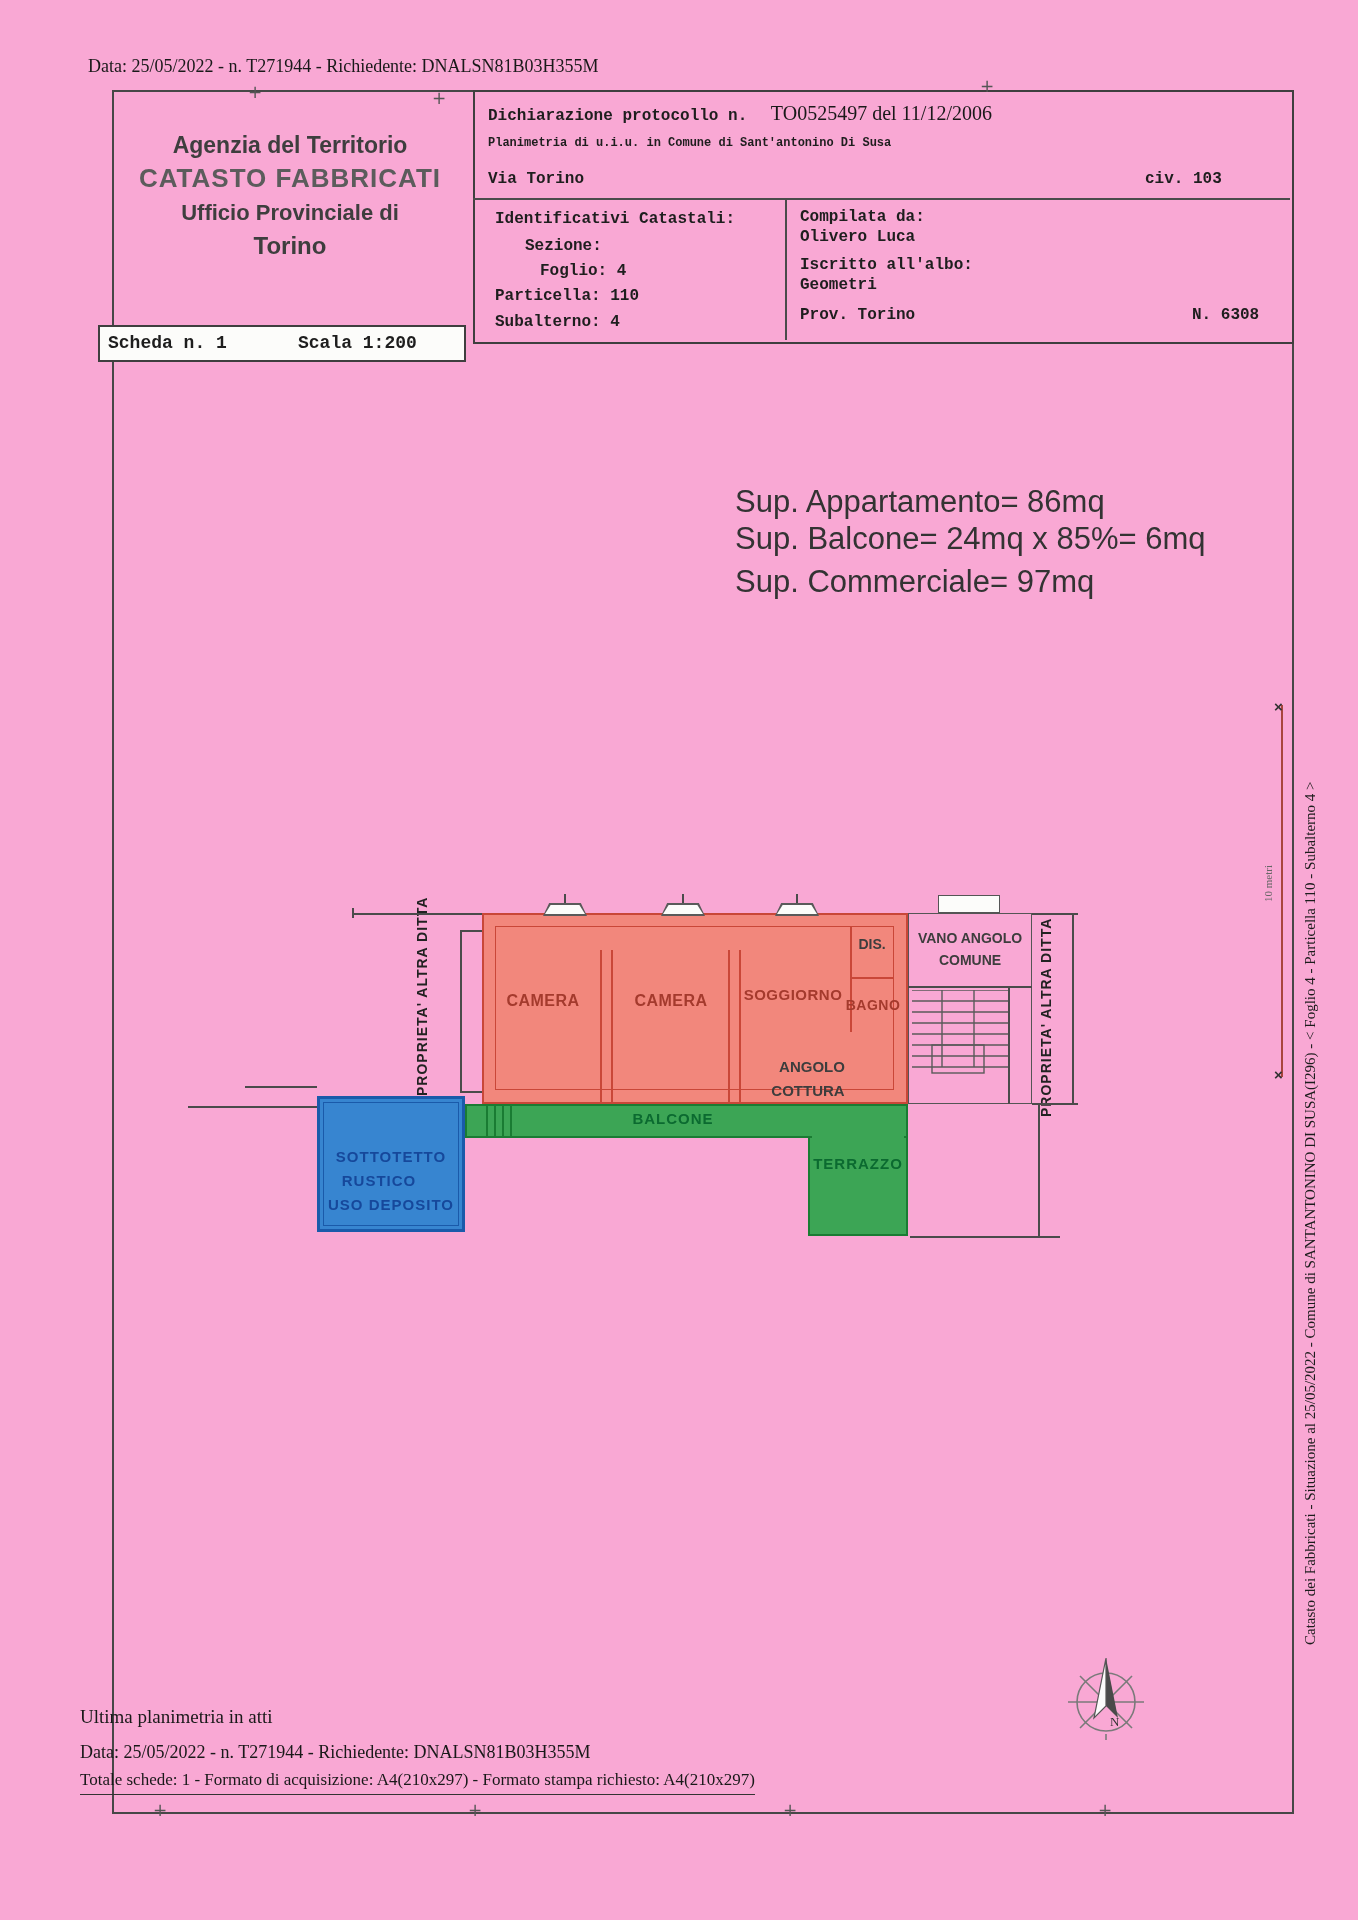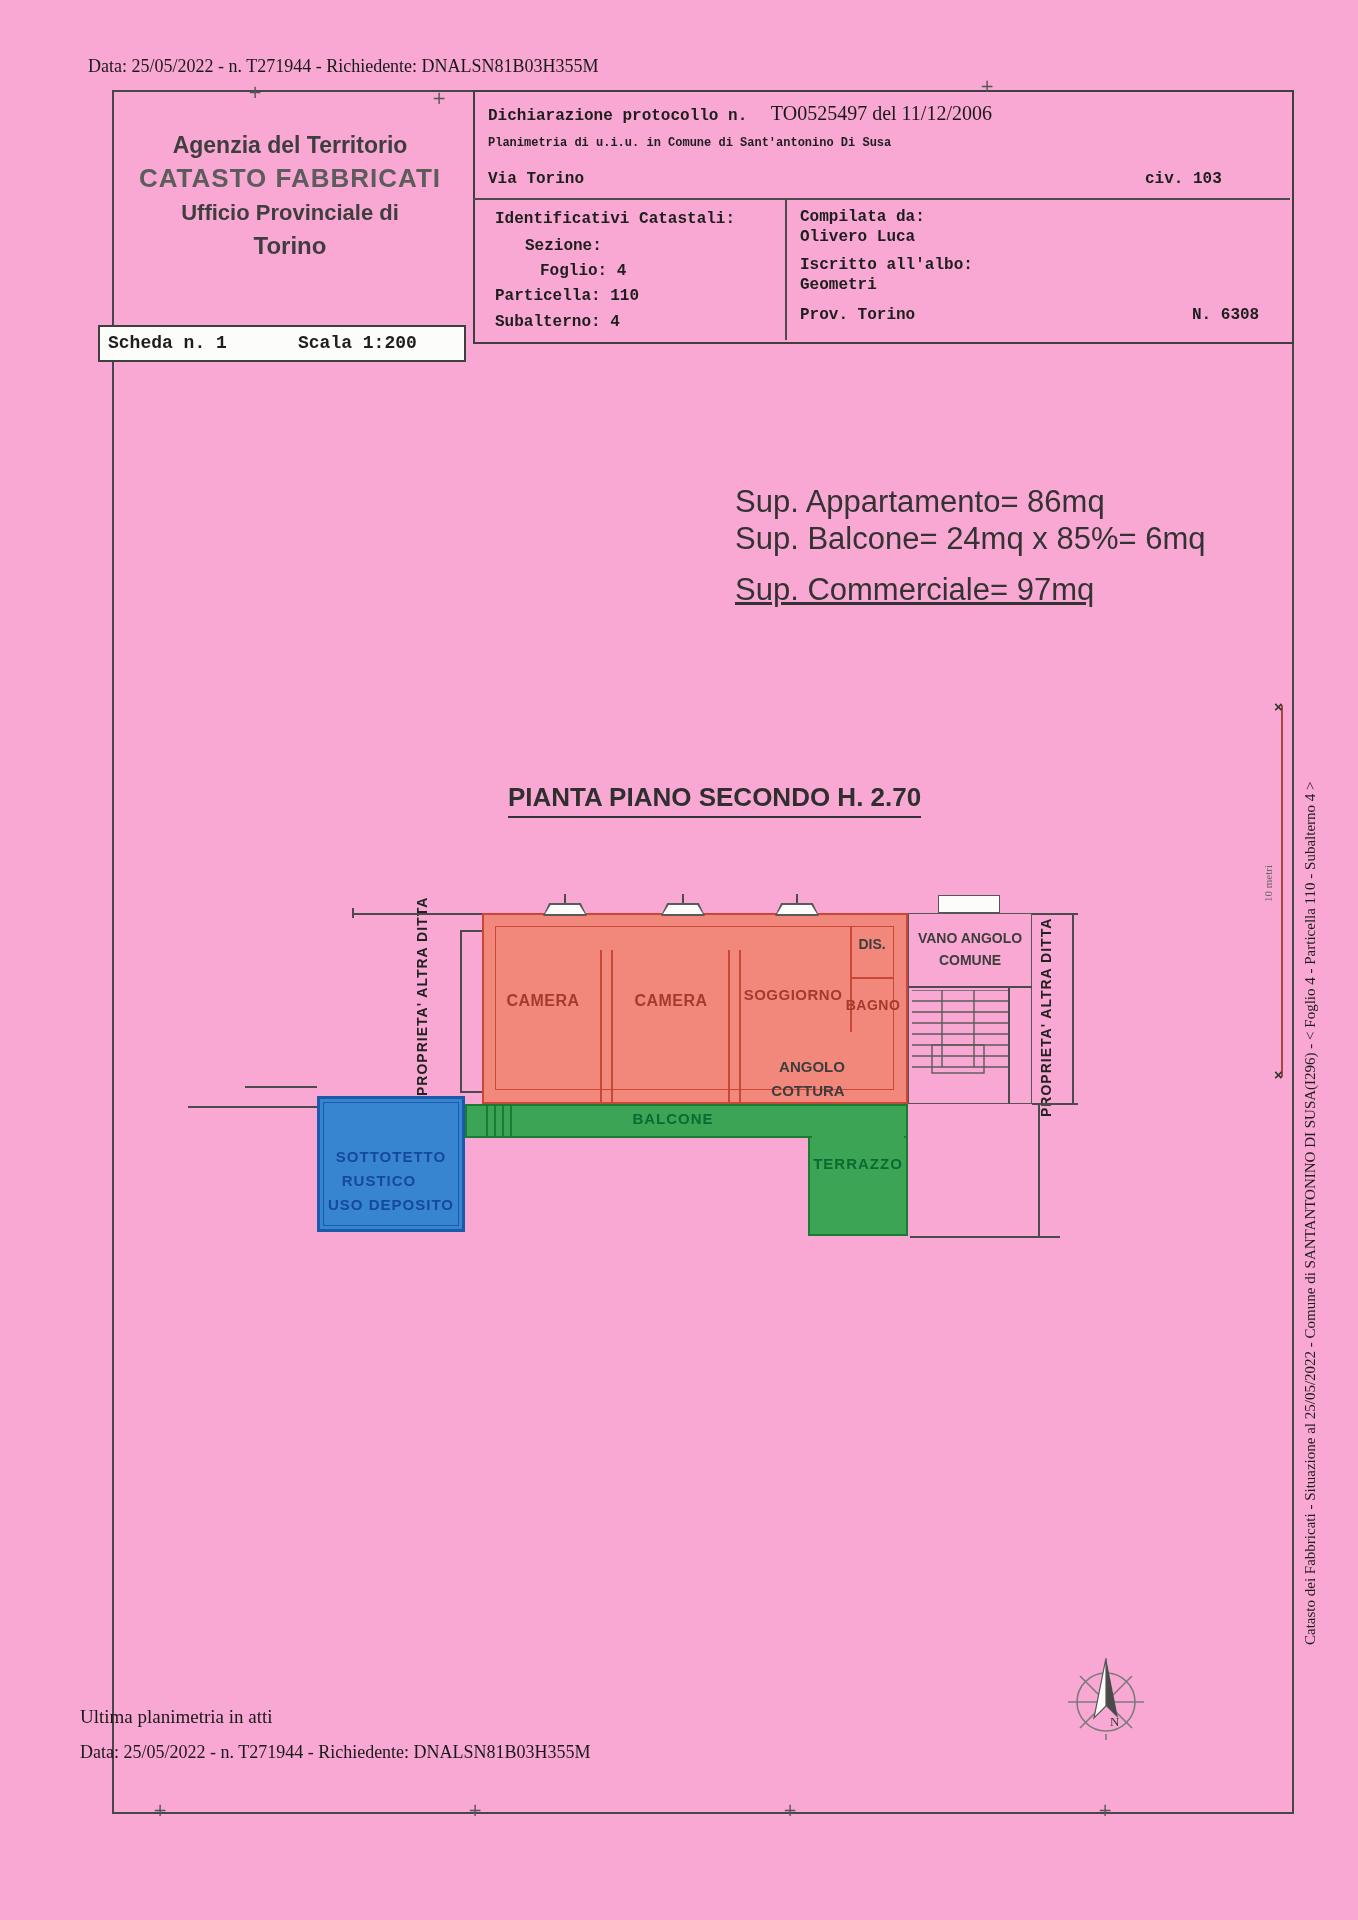--- a/index.html
+++ b/index.html
@@ -68,25 +68,23 @@
   </div>
 
   <div class="abs" style="left:98px;top:325px;width:364px;height:33px;border:2px solid #3f3f3f;background:#fcfcfa;">
     <span class="abs mono" style="left:8px;top:6px;font-size:18px;">Scheda n. 1</span>
     <span class="abs mono" style="left:198px;top:6px;font-size:18px;">Scala 1:200</span>
   </div>
 
   <div class="abs sans" style="left:735px;top:483px;font-size:31px;line-height:37px;color:#333;">
     <div>Sup. Appartamento= 86mq</div>
     <div>Sup. Balcone= 24mq x 85%= 6mq</div>
-    <div style="margin-top:14px;text-decoration:underline;">Sup. Commerciale= 97mq</div>
-  </div>
-
-  <div class="abs sans" style="left:508px;top:782px;font-size:26px;font-weight:bold;color:#2f2f2f;
-              border-bottom:2.5px solid #333;padding-bottom:3px;">PIANTA PIANO SECONDO H. 2.70</div>
+    <div style="margin-top:6px;">Sup. Commerciale= 97mq</div>
+  </div>
+
 
   <div>
 
     <div class="abs" style="left:482px;top:913px;width:426px;height:191px;background:var(--apartment-fill);border:2px solid var(--apartment-line);box-sizing:border-box;"></div>
     <div class="abs" style="left:495px;top:926px;width:399px;height:164px;border:1px solid var(--apartment-line);box-sizing:border-box;"></div>
 
     <div class="redline" style="left:600px;top:950px;width:2px;height:154px;"></div>
     <div class="redline" style="left:611px;top:950px;width:2px;height:154px;"></div>
     <div class="redline" style="left:728px;top:950px;width:2px;height:154px;"></div>
     <div class="redline" style="left:739px;top:950px;width:2px;height:154px;"></div>
@@ -187,20 +185,21 @@
       <line x1="20" y1="76" x2="72" y2="24"></line>
       <line x1="46" y1="82" x2="46" y2="88"></line>
     </g>
     <polygon points="46,6 58,66 46,54" fill="#4a4a4a"></polygon>
     <polygon points="46,6 34,66 46,54" fill="#fbfbfa" stroke="#555" stroke-width="1.2"></polygon>
     <text x="50" y="74" font-size="13" fill="#333" font-family="Liberation Serif, serif">N</text>
   </svg>
 
   <div class="abs serif" style="left:80px;top:1706px;font-size:19px;">Ultima planimetria in atti</div>
   <div class="abs serif" style="left:80px;top:1742px;font-size:18px;">Data: 25/05/2022 - n. T271944 - Richiedente: DNALSN81B03H355M</div>
+  <div class="abs serif" style="left:80px;top:1770px;font-size:17px;border-bottom:1.5px solid #333;padding-bottom:4px;">Totale schede: 1 - Formato di acquisizione: A4(210x297) - Formato stampa richiesto: A4(210x297)</div>
 
   <span class="cmark" style="left:248px;top:82px;">+</span>
   <span class="cmark" style="left:432px;top:88px;">+</span>
   <span class="cmark" style="left:980px;top:76px;">+</span>
   <span class="cmark" style="left:153px;top:1800px;">+</span>
   <span class="cmark" style="left:468px;top:1800px;">+</span>
   <span class="cmark" style="left:783px;top:1800px;">+</span>
   <span class="cmark" style="left:1098px;top:1800px;">+</span>
 
 </div>

